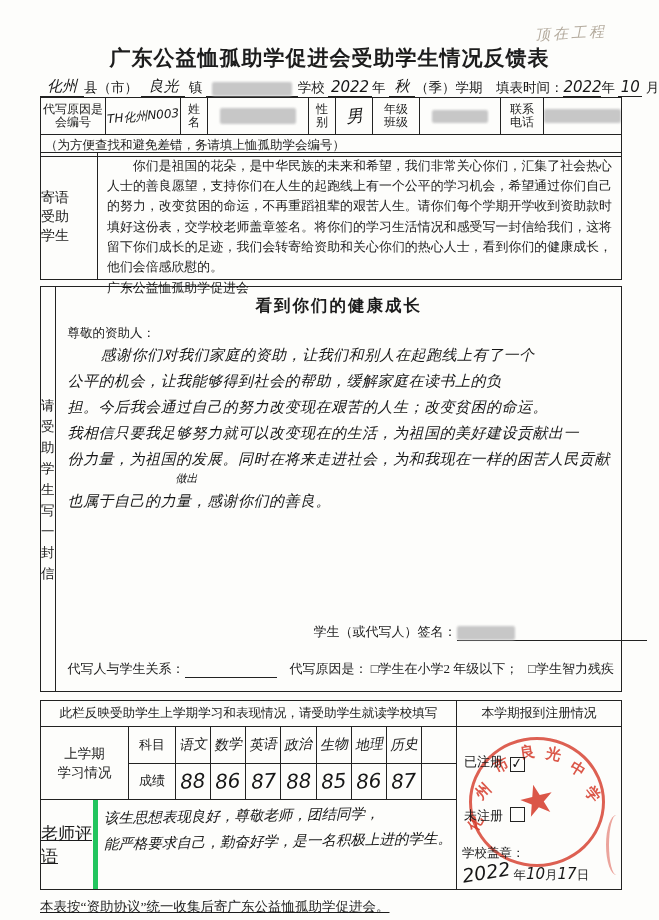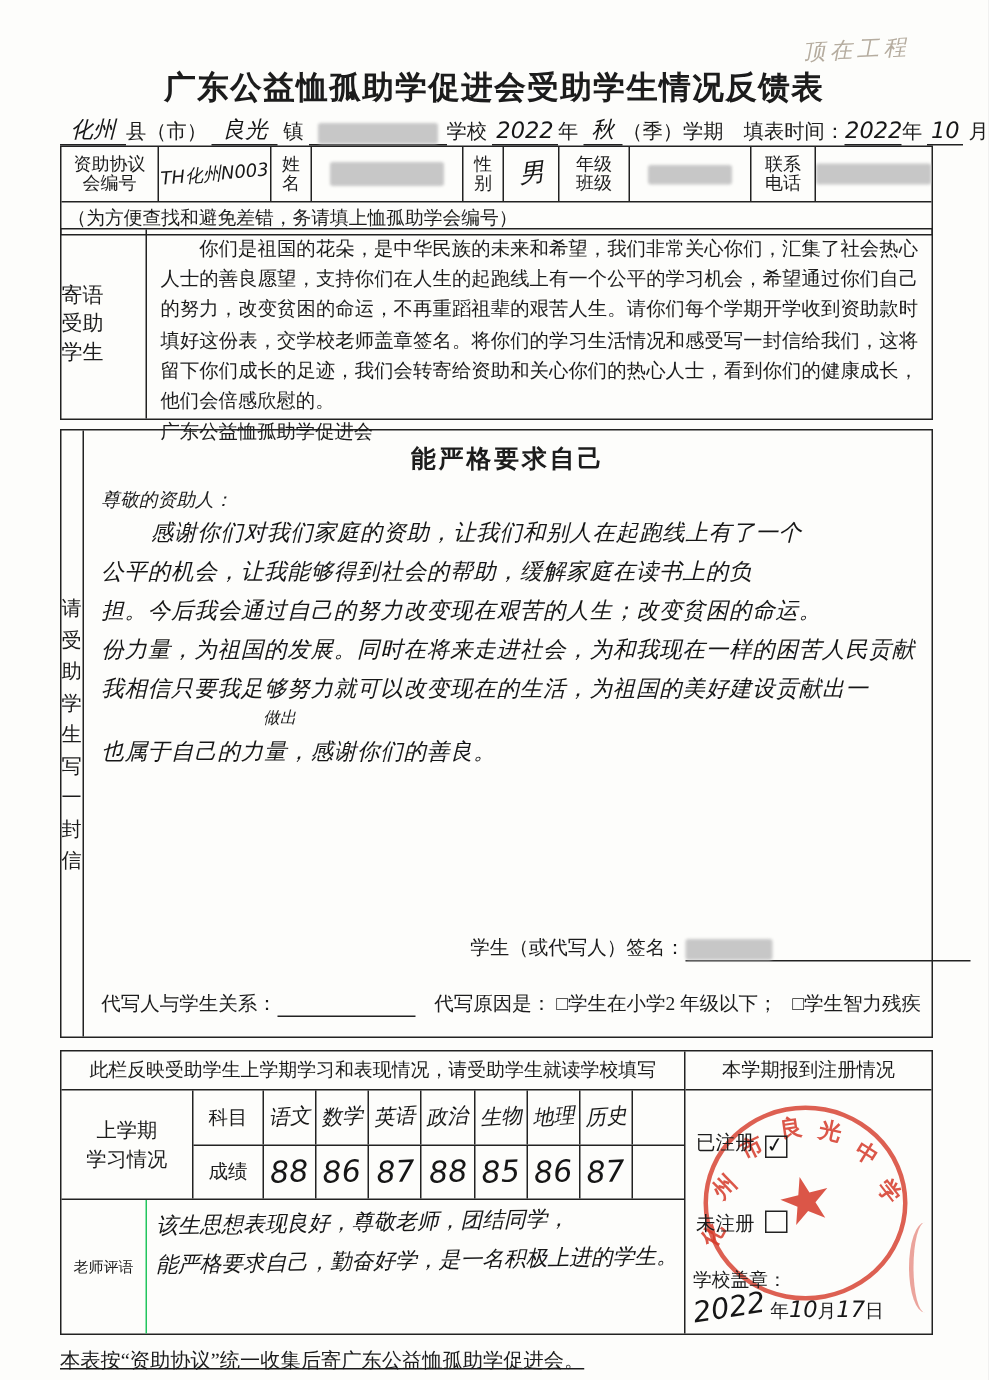--- a/index.html
+++ b/index.html
@@ -31,21 +31,21 @@
           justify-content:center;font-size:14px;line-height:19px;}
   .mtext{flex:1;padding:3px 9px 2px 9px;font-size:12.9px;line-height:20.2px;text-align:justify;}
   .mtext p{margin:0;text-indent:2em;}
   .msign{text-align:left;padding-right:34px;margin-top:1px;}
   
   .lbox{top:286px;left:40px;width:580px;height:404px;border:1.5px solid #222;display:flex;}
   .llabel{width:33px;border-right:1px solid #222;display:flex;flex-direction:column;
           align-items:center;justify-content:center;font-size:13.5px;line-height:21px;}
   .lcontent{flex:1;position:relative;padding:6px 14px 0 12px;}
   .ltitle{text-align:center;font-size:16.5px;font-weight:bold;letter-spacing:2px;margin:2px 0 8px 0;}
-  .lsalut{font-size:12.5px;font-style:italic;}
+  .lsalut{font-size:12.5px;}
   .lline{font-size:15px;line-height:26px;white-space:nowrap;letter-spacing:.5px;}
   .lline.first{text-indent:2.2em;}
   .linsert{height:16px;font-size:11px;padding-left:108px;line-height:14px;}
   .lsign{position:absolute;left:258px;bottom:50px;font-size:13px;white-space:nowrap;}
   .lproxy{position:absolute;left:12px;right:10px;bottom:13px;font-size:13px;white-space:nowrap;}
   
   .rtable{top:700px;left:40px;width:580px;height:188px;border:1.5px solid #222;display:flex;}
   .rleft{width:415px;display:flex;flex-direction:column;border-right:1px solid #222;}
   .rhead{height:25px;border-bottom:1px solid #222;display:flex;align-items:center;
          justify-content:center;font-size:12.6px;}
@@ -54,21 +54,21 @@
          align-items:center;justify-content:center;font-size:13.5px;line-height:19px;}
   .rgrid{flex:1;display:flex;flex-direction:column;}
   .srow{display:flex;flex:1;}
   .srow.top{border-bottom:1px solid #222;}
   .slab{width:46px;border-right:1px solid #222;display:flex;align-items:center;justify-content:center;font-size:13px;}
   .scell{flex:1;border-right:1px solid #222;display:flex;align-items:center;justify-content:center;overflow:hidden;}
   .scell:last-child{border-right:none;}
   .subj{font-size:14px;transform:rotate(-4deg);}
   .scor{font-size:20px;transform:rotate(-3deg);}
   .rteach{flex:1;display:flex;}
-  .tlab{width:87px;border-right:1px solid #22c55e;display:flex;align-items:center;justify-content:center;font-size:10px;}
+  .tlab{width:87px;border-right:5px solid #22c55e;display:flex;align-items:center;justify-content:center;font-size:17px;text-decoration:underline;}
   .tbody{flex:1;padding:2px 4px 0 6px;position:relative;}
   .tcomment{font-size:14.5px;line-height:26px;white-space:nowrap;transform:rotate(-1deg);}
   .tsignrow{position:absolute;left:6px;bottom:8px;font-size:13px;white-space:nowrap;}
   .rright{width:164px;display:flex;flex-direction:column;position:relative;}
   .rrhead{height:25px;border-bottom:1px solid #222;display:flex;align-items:center;justify-content:center;font-size:12.8px;}
   .rrbody{flex:1;position:relative;font-size:13px;}
   .regrow{position:absolute;left:7px;z-index:3;}
   .sealrow{position:absolute;left:5px;z-index:3;font-size:12.5px;}
   
   .stamp{position:absolute;top:10px;left:12px;width:130px;height:124px;z-index:2;
@@ -97,21 +97,21 @@
     <span class="blank" style="width:44px"><span class="hw">良光</span></span> <span>镇</span>
     <span class="blank" style="width:92px"><span class="redact" style="width:80px;height:14px"></span></span><span>学校</span>
     <span class="blank" style="width:44px"><span class="hw">2022</span></span><span>年</span>
     <span class="blank" style="width:26px"><span class="hw">秋</span></span><span>（季）学期</span>&nbsp;&nbsp;&nbsp;
     <span>填表时间：</span><span class="blank" style="width:38px"><span class="hw">2022</span></span><span>年</span> <span class="blank" style="width:24px"><span class="hw">10</span></span> <span>月</span> 
   </div>
 
   <div class="abs itable">
     <div class="irow">
       <div class="icell" style="width:64px">
-        <span><span>资助协议</span><br><span>会编号</span></span>
+        <span><span>代写原因是</span><br><span>会编号</span></span>
       </div>
       <div class="icell" style="width:74px">
         <span class="hw" style="font-size:12px;transform:rotate(-5deg);white-space:nowrap">TH化州N003</span>
       </div>
       <div class="icell" style="width:26px">
         <span><span>姓</span><br><span>名</span></span>
       </div>
       <div class="icell" style="width:100px">
         <span class="redact" style="width:76px;height:16px"></span>
       </div>
@@ -155,27 +155,27 @@
         <span>受</span>
         <span>助</span>
         <span>学</span>
         <span>生</span>
         <span>写</span>
         <span>一</span>
         <span>封</span>
         <span>信</span>
     </div>
     <div class="lcontent">
-      <div class="ltitle">能严格要求自己</div>
+      <div class="ltitle">看到你们的健康成长</div>
       <div class="lsalut">尊敬的资助人：</div>
       <div class="lline hw first">感谢你们对我们家庭的资助，让我们和别人在起跑线上有了一个</div>
       <div class="lline hw">公平的机会，让我能够得到社会的帮助，缓解家庭在读书上的负</div>
       <div class="lline hw">担。今后我会通过自己的努力改变现在艰苦的人生；改变贫困的命运。</div>
+      <div class="lline hw">我相信只要我足够努力就可以改变现在的生活，为祖国的美好建设贡献出一</div>
       <div class="lline hw">份力量，为祖国的发展。同时在将来走进社会，为和我现在一样的困苦人民贡献</div>
-      <div class="lline hw">我相信只要我足够努力就可以改变现在的生活，为祖国的美好建设贡献出一</div>
       <div class="linsert hw">做出</div>
       <div class="lline hw">也属于自己的力量，感谢你们的善良。</div>
       <div class="lsign">
         <span>学生（或代写人）签名：</span><span class="blank" style="width:190px"><span class="redact" style="width:58px;height:14px;float:left"></span></span>
       </div>
       <div class="lproxy">
         <span>代写人与学生关系：</span><span class="blank" style="width:92px"></span>&nbsp;&nbsp;&nbsp;
         <span>代写原因是：</span>
         <span>□学生在小学2 年级以下；</span>&nbsp;&nbsp;
         <span>□学生智力残疾</span>

